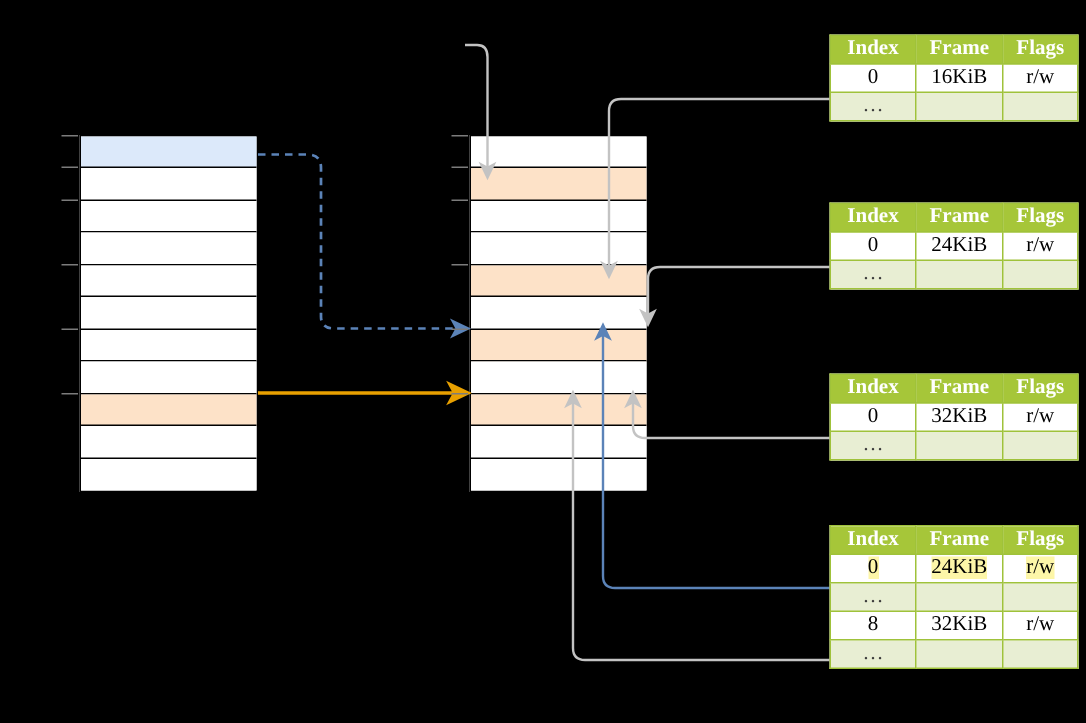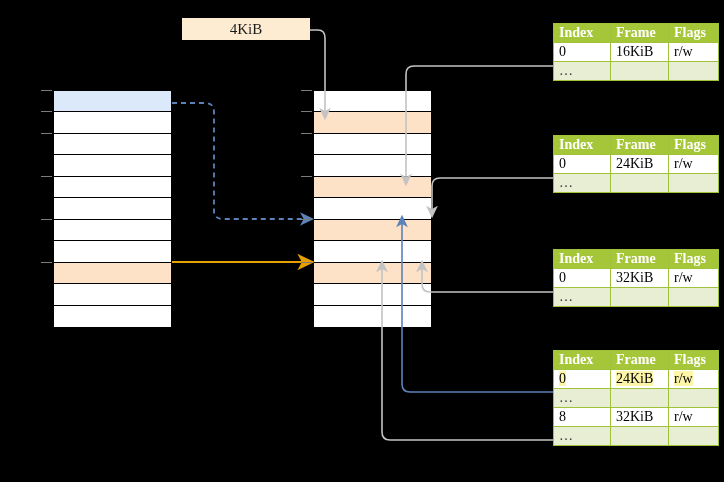--- a/index.html
+++ b/index.html
@@ -18,34 +18,33 @@
   .cell:last-child{border-bottom:0;}
   .cell.blue{background:#dce9fa;}
   .cell.peach{background:#fde2c8;}
   .tick{position:absolute;width:11px;height:0;border-top:1.6px solid #7c7c7c;}
 
   
   .ptable{position:absolute;border-collapse:collapse;border:1.4px solid #9fc23a;
           background:#fff;font-size:14px;}
   .ptable td,.ptable th{border:1.2px solid #9fc23a;padding:1px 5px;
           height:14px;box-sizing:border-box;vertical-align:middle;
-          color:#000;font-weight:normal;text-align:left;white-space:nowrap;}
+          color:#000;font-weight:normal;text-align:center;white-space:nowrap;}
   .ptable th{background:#a6c639;color:#fff;font-weight:bold;}
   .ptable tr.alt td{background:#e8eed3;color:#3c3c3c;}
   .c-index{width:57px;}
   .c-frame{width:58px;margin-top:45px;}
   .c-flags{width:50px;}
   .hl{background:#fdf6a8;}
 </style>
 </head>
 <body>
 
 <div class="stage">
 
-  <div class="chip" style="left:182px;top:18px;width:128px;height:22px;">4KiB</div>
 
   <div class="col" id="vcol" style="left:53px;top:90px;width:119px;height:238px;">
       <div class="cell blue" style="height: 21.4545px;"></div>
       <div class="cell" style="height: 21.4545px;"></div>
       <div class="cell" style="height: 21.4545px;"></div>
       <div class="cell" style="height: 21.4545px;"></div>
       <div class="cell" style="height: 21.4545px;"></div>
       <div class="cell" style="height: 21.4545px;"></div>
       <div class="cell" style="height: 21.4545px;"></div>
       <div class="cell" style="height: 21.4545px;"></div>

